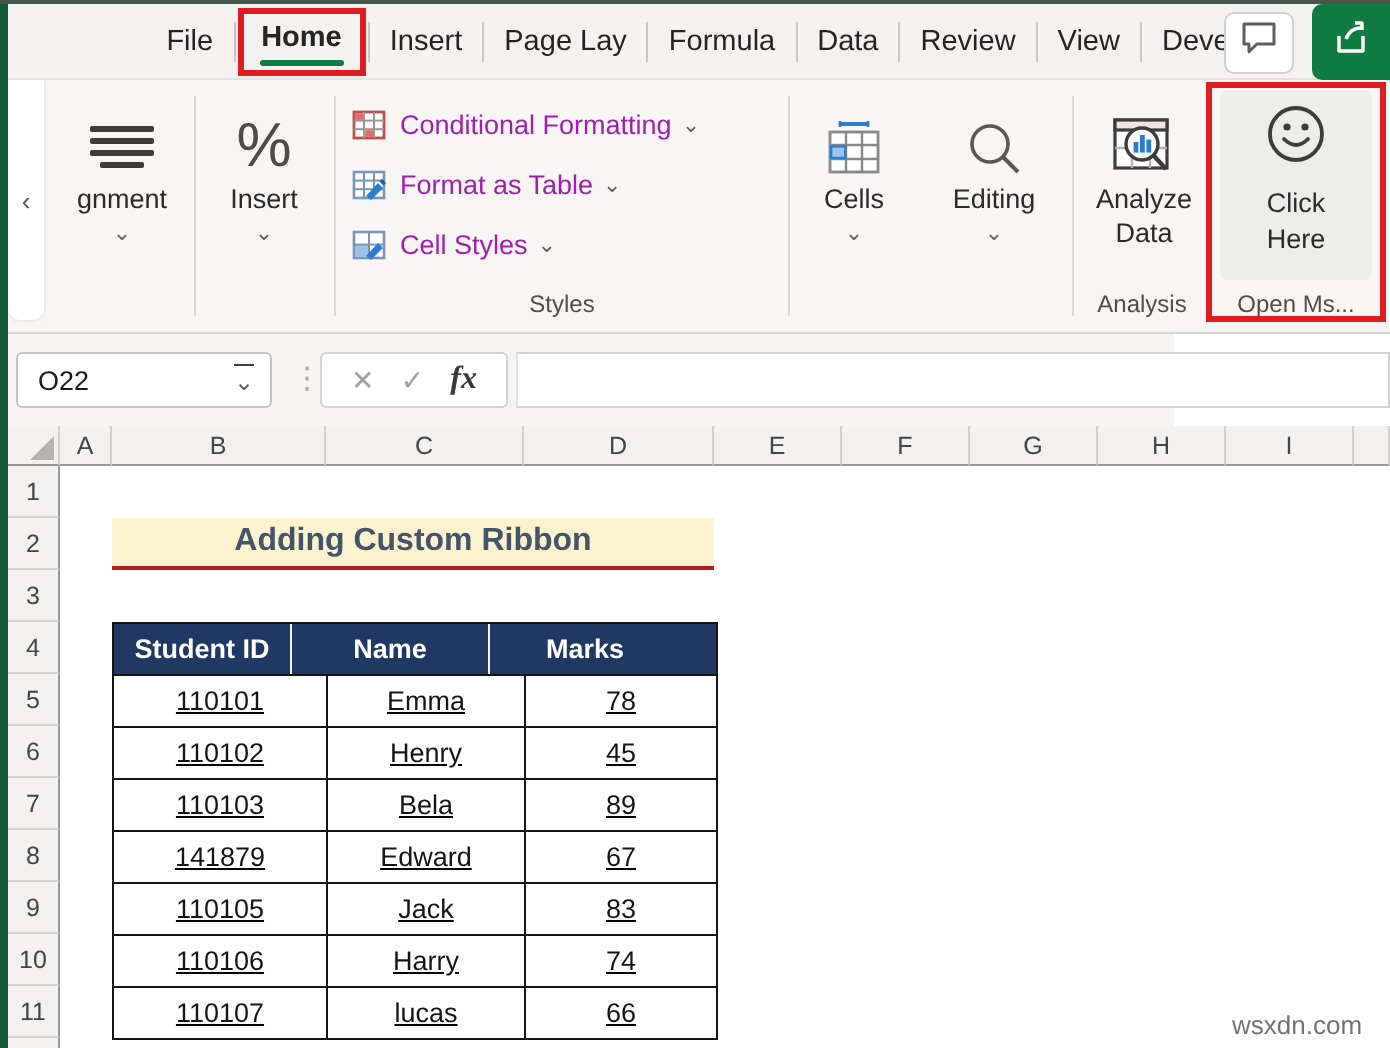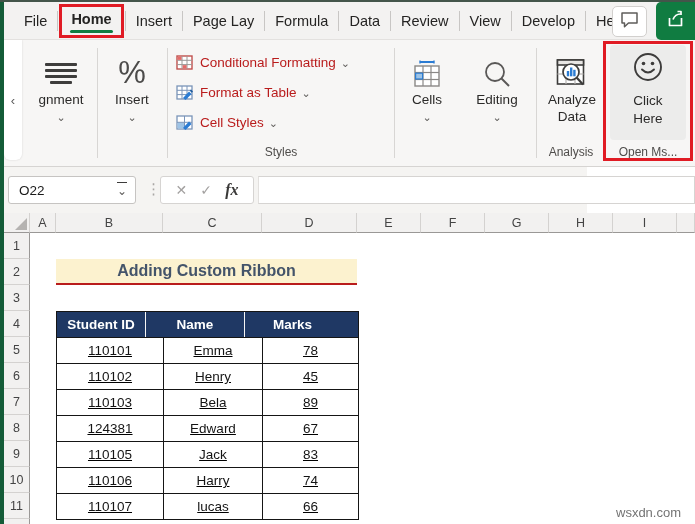--- a/index.html
+++ b/index.html
@@ -4,21 +4,21 @@
 <style>
   * { margin:0; padding:0; box-sizing:border-box; }
   html,body { background:#fff; }
   body { font-family:"Liberation Sans", sans-serif; width:695px; }
   #app { position:relative; width:695px; height:524px; overflow:hidden; background:#fff; border-top:2px solid #44554a; }
 
   
   .edge-strip { position:absolute; left:0; top:0; width:4px; height:524px; background:#145c38; z-index:30; }
 
   
-  .tabbar { position:absolute; left:0; top:0; width:695px; height:38px; background:#f3f2f1; border-bottom:1px solid #e3e1df; display:flex; align-items:center; z-index:5; }
+  .tabbar { position:absolute; left:0; top:0; width:695px; height:38px; background:#f3f2f1; border-bottom:1px solid #e3e1df; display:flex; align-items:center; z-index:5;justify-content:flex-end; }
   .tab-list { display:flex; align-items:center; margin-left:14px; height:38px; }
   .tab { font-size:14.5px; color:#252423; padding:0 10px; line-height:36px; white-space:nowrap; cursor:default; }
   .tab-sep { width:1px; height:20px; background:#c8c6c4; }
   .tab.active { position:relative; display:inline-flex; align-items:center; font-weight:700; border:3px solid #e01b24; height:34px; line-height:normal; padding:0 9px 4px; margin:0 1px; background:#f3f2f1; }
   .tab.active::after { content:""; position:absolute; left:8px; right:8px; bottom:2px; height:3px; background:#107C41; border-radius:2px; }
   .topbtns { position:absolute; right:0; top:0; height:38px; display:flex; align-items:center; gap:9px; }
   .comment-btn { width:35px; height:31px; background:#fff; border:1px solid #d2d0ce; border-radius:5px; display:flex; align-items:center; justify-content:center; }
   .share-btn { width:39px; height:38px; background:#107C41; border-radius:5px 0 0 5px; display:flex; align-items:center; justify-content:center; }
 
   
@@ -28,21 +28,21 @@
   .bigbtn { position:absolute; top:4px; display:flex; flex-direction:column; align-items:center; }
   .bigbtn .icn { height:44px; display:flex; align-items:flex-end; justify-content:center; }
   .bigbtn .lbl { font-size:13.5px; color:#2b2a29; margin-top:4px; line-height:1.25; text-align:center; }
   .chev { font-size:11px; color:#5f5d5b; line-height:1; margin-top:3px; }
   .al-line { height:2.6px; background:#3e3d3c; border-radius:1px; margin:3.4px auto 0; }
   .pct { font-size:31px; font-weight:400; color:#4c4b4a; line-height:1; }
   .grp-label { position:absolute; top:105px; font-size:12px; color:#4f4d4b; text-align:center; }
   .styles-items { position:absolute; left:176px; top:7px; }
   .styles-row { display:flex; align-items:center; height:30px; cursor:default; }
   .s-icon { width:20px; display:flex; align-items:center; }
-  .s-label { font-size:13.5px; color:#b91c1c; margin:0 5px 0 4px; white-space:nowrap; }
+  .s-label { font-size:13.5px; color:#a21caf; margin:0 5px 0 4px; white-space:nowrap; }
   .clickhere { position:absolute; left:610px; top:5px; width:76px; height:95px; background:#ececeb; border-radius:4px; display:flex; flex-direction:column; align-items:center; padding-top:6px; }
   .clickhere .lbl { font-size:13.5px; color:#2b2a29; margin-top:5px; line-height:1.3; text-align:center; }
   .redbox { position:absolute; border:3px solid #e01b24; z-index:20; pointer-events:none; }
   .redbox.ribbon-box { left:603px; top:1px; width:90px; height:120px; }
 
   
   .fbar { position:absolute; left:0; top:165px; width:587px; height:46px; background:#f5f4f2; display:flex; align-items:center; }
   .namebox { position:absolute; left:8px; top:9px; width:128px; height:28px; background:#fff; border:1px solid #c6c4c2; border-radius:3px; display:flex; align-items:center; padding:0 8px 0 10px; }
   .namebox .nb-text { font-size:13.5px; color:#1a1a1a; flex:1; }
   .nb-chev { font-size:12px; color:#5f5d5b; border-top:1.5px solid #3d3c3b; padding-top:1px; }
@@ -329,21 +329,21 @@
           <div class="td-cell" style="width: 107px;">110102</div>
           <div class="td-cell" style="width: 99px;">Henry</div>
           <div class="td-cell" style="width: 95px;">45</div>
         </div>
         <div class="trow">
           <div class="td-cell" style="width: 107px;">110103</div>
           <div class="td-cell" style="width: 99px;">Bela</div>
           <div class="td-cell" style="width: 95px;">89</div>
         </div>
         <div class="trow">
-          <div class="td-cell" style="width: 107px;">124381</div>
+          <div class="td-cell" style="width: 107px;">141879</div>
           <div class="td-cell" style="width: 99px;">Edward</div>
           <div class="td-cell" style="width: 95px;">67</div>
         </div>
         <div class="trow">
           <div class="td-cell" style="width: 107px;">110105</div>
           <div class="td-cell" style="width: 99px;">Jack</div>
           <div class="td-cell" style="width: 95px;">83</div>
         </div>
         <div class="trow">
           <div class="td-cell" style="width: 107px;">110106</div>

